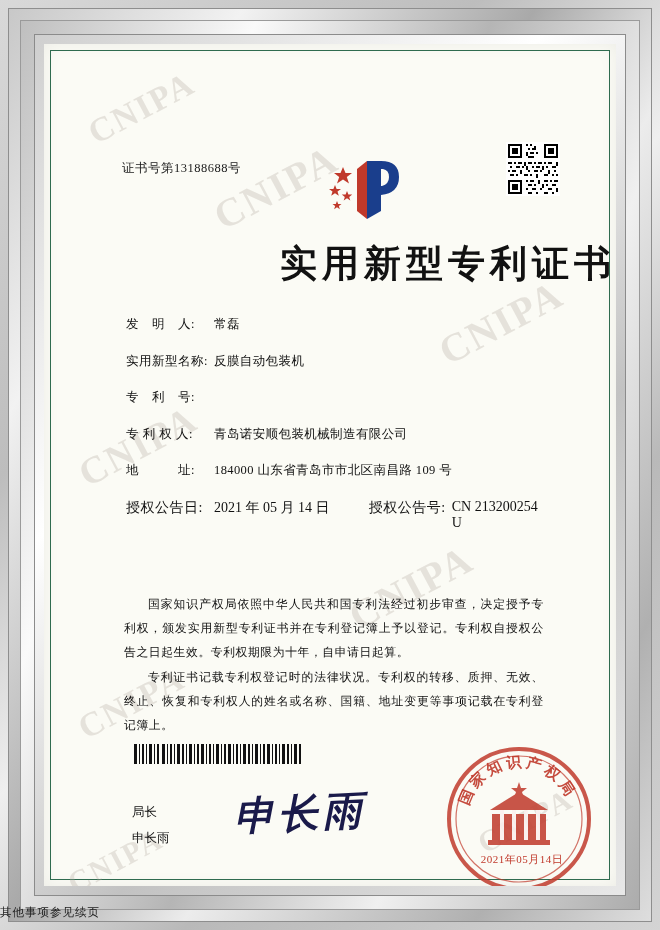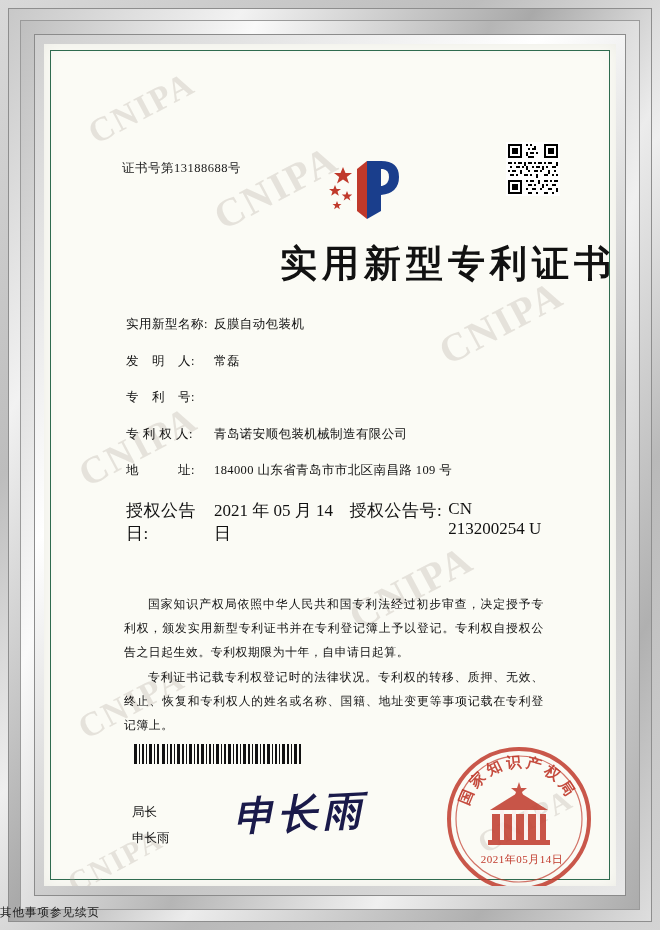--- a/index.html
+++ b/index.html
@@ -72,21 +72,21 @@
   .title{
     position:absolute;left:0;right:0;top:195px;text-align:right;
     font-size:37px;font-weight:bold;color:#111;letter-spacing:5px;
     font-family:Liberation Serif, serif;
   }
 
   .fields{position:absolute;left:82px;top:272px;right:70px;}
   .row{display:flex;align-items:baseline;margin-bottom:19.5px;font-size:12.5px;color:#111;}
   .lab{width:88px;flex:0 0 88px;letter-spacing:0.5px;}
   .val{flex:1;letter-spacing:0.4px;}
-  .row2{display:flex;align-items:baseline;font-size:17px;color:#111;margin-bottom:10px;}
+  .row2{display:flex;align-items:baseline;font-size:14px;color:#111;margin-bottom:10px;}
   .c1{width:250px;display:flex;}
   .c2{display:flex;}
   .c2 .lab{width:auto;flex:0 0 auto;margin-right:6px;}
 
   .para{
     position:absolute;left:80px;right:72px;top:548px;
     font-size:11.8px;line-height:2.05;color:#111;text-align:justify;
     letter-spacing:0.6px;
   }
   .para p{margin:0;text-indent:24px;}
@@ -226,26 +226,26 @@
           <polygon points="14,36 15.6,40 20,40 16.5,42.6 17.8,46.8 14,44.2 10.2,46.8 11.5,42.6 8,40 12.4,40" fill="#c0392b"></polygon>
           <polygon points="26,42 27.4,45.6 31.2,45.6 28.2,47.9 29.3,51.6 26,49.3 22.7,51.6 23.8,47.9 20.8,45.6 24.6,45.6" fill="#c0392b"></polygon>
           <polygon points="16,52 17.2,55 20.5,55 17.9,57 18.8,60.2 16,58.2 13.2,60.2 14.1,57 11.5,55 14.8,55" fill="#c0392b"></polygon>
         </svg>
       </div>
 
       <div class="title">实用新型专利证书</div>
 
       <div class="fields">
         <div class="row">
+          <span class="lab">发　明　人:</span>
+          <span class="val">常磊</span>
+        </div>
+        <div class="row">
           <span class="lab">实用新型名称:</span>
           <span class="val">反膜自动包装机</span>
-        </div>
-        <div class="row">
-          <span class="lab">发　明　人:</span>
-          <span class="val">常磊</span>
         </div>
         <div class="row">
           <span class="lab">专　利　号:</span>
         </div>
         <div class="row">
           <span class="lab">专 利 权 人:</span>
           <span class="val">青岛诺安顺包装机械制造有限公司</span>
         </div>
         <div class="row">
           <span class="lab">地　　　址:</span>

